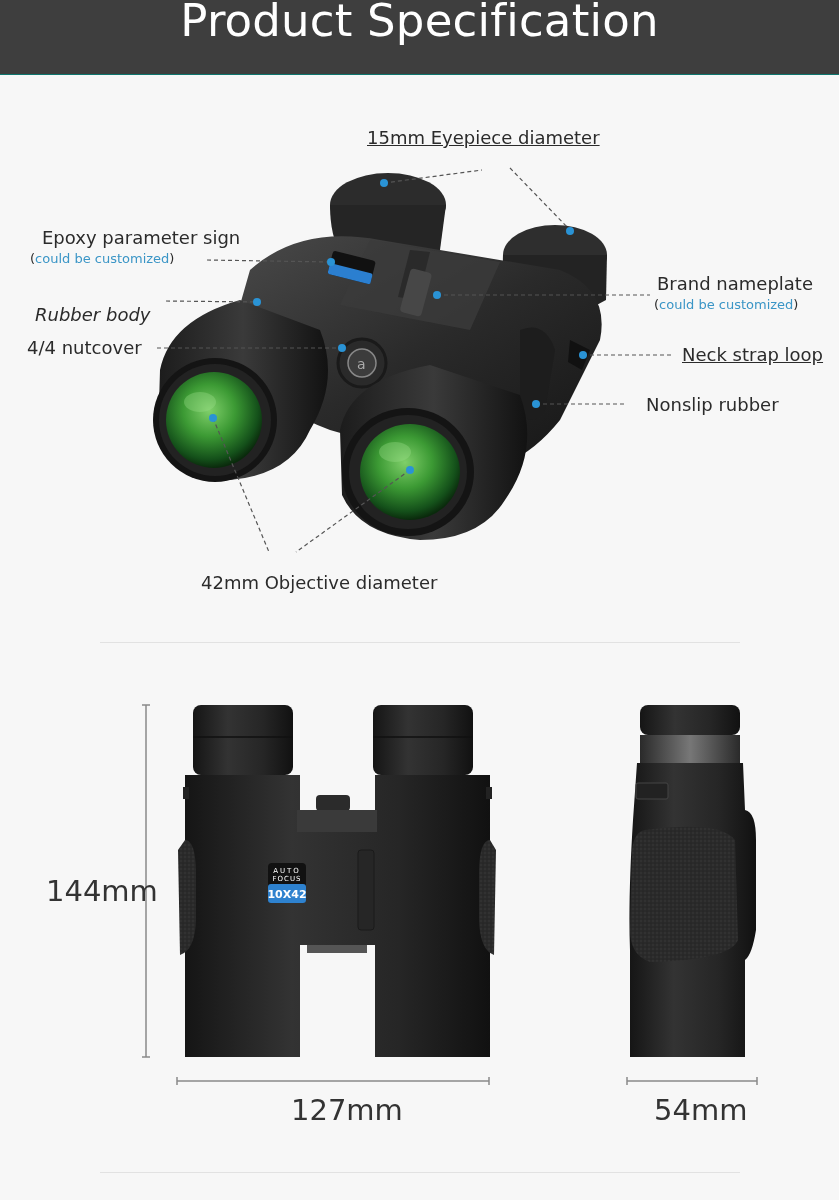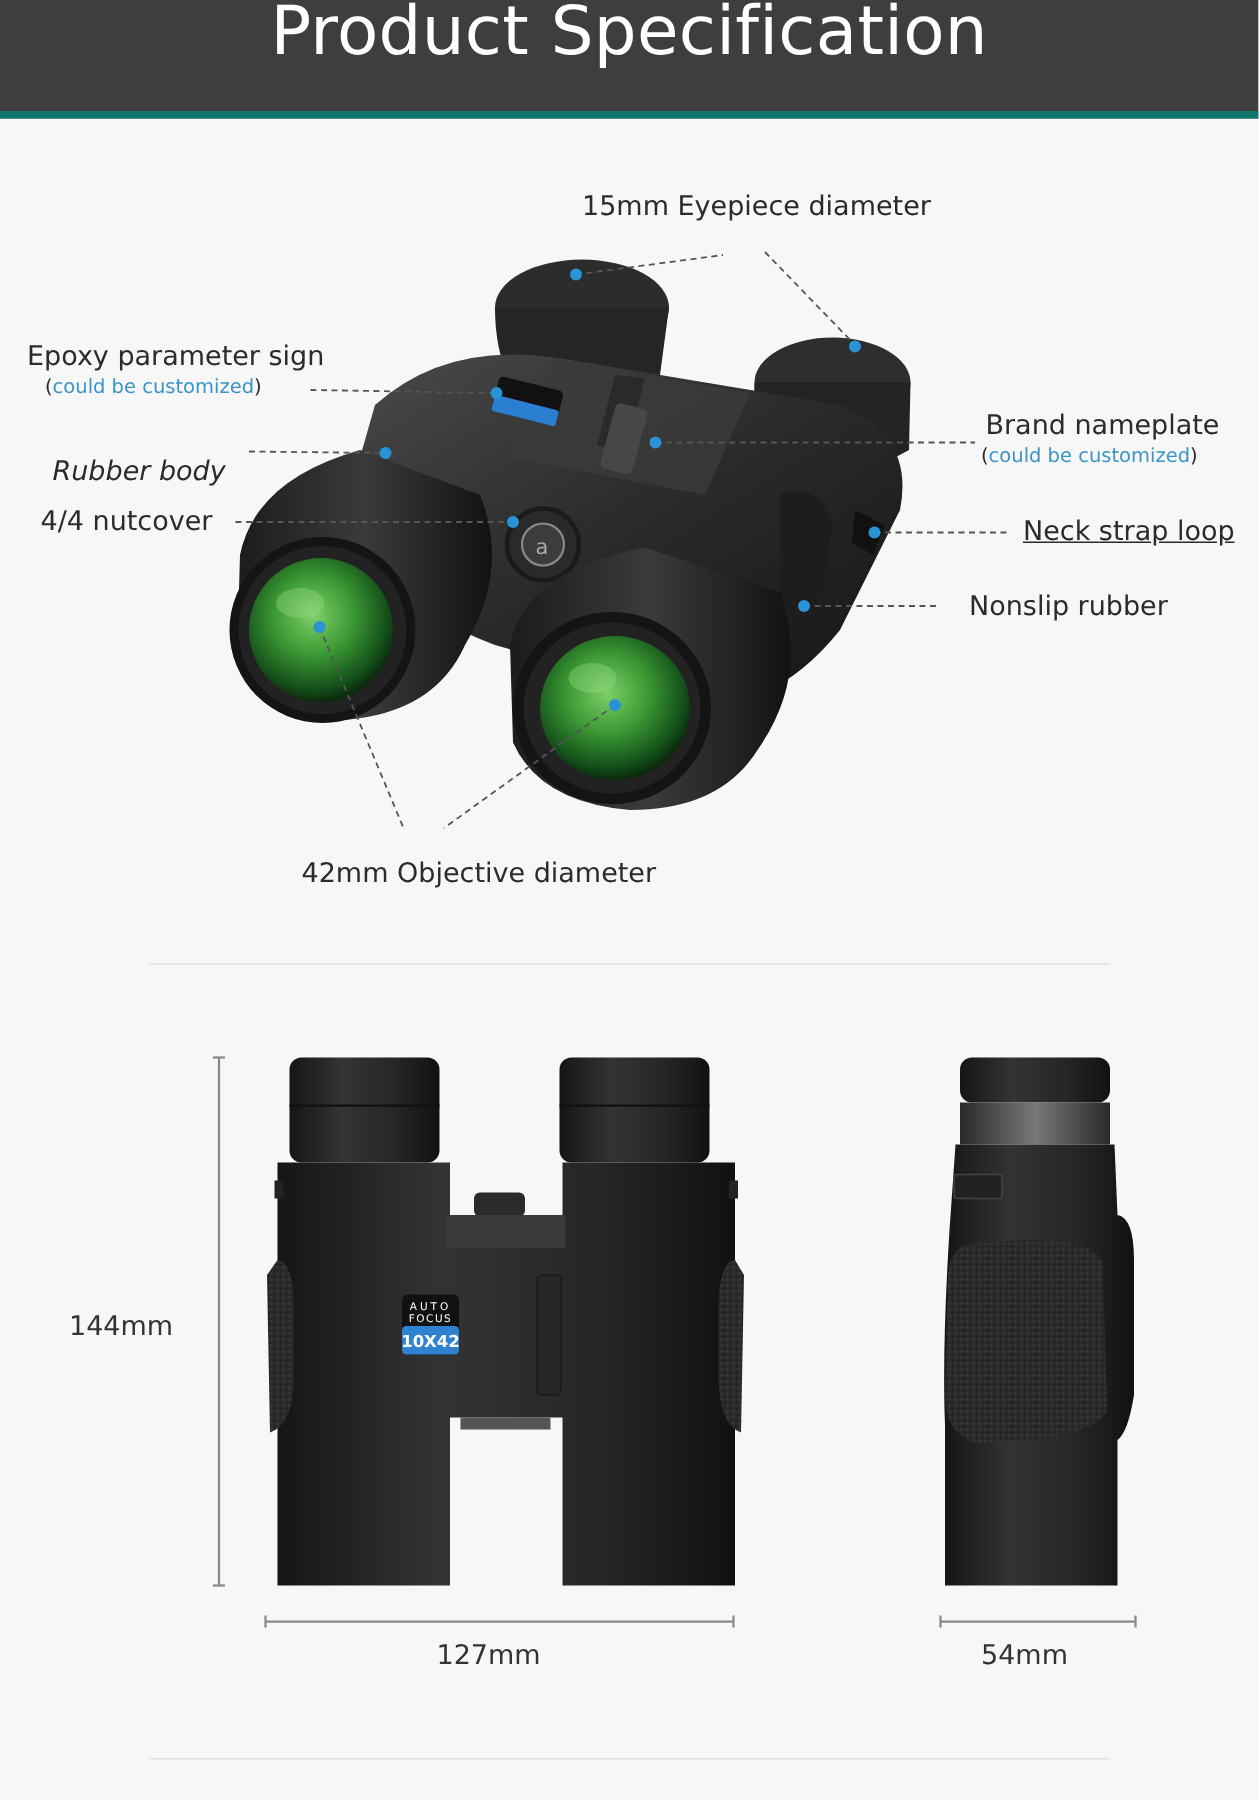--- a/index.html
+++ b/index.html
@@ -4,38 +4,38 @@
 <style>
   html, body { margin:0; padding:0; }
   body {
     width:839px; height:1200px; position:relative; overflow:hidden;
     background:#f7f7f7;
     font-family:"Liberation Sans", "DejaVu Sans", sans-serif;
     color:#2b2b2b;
   }
   .header {
     position:absolute; left:0; top:0; width:839px; height:74px;
-    background:#3e3e3e; border-bottom:5px solid #0f766e;
+    background:#3e3e3e; border-bottom:1px solid #0f766e;
   }
   .header-title {
     position:absolute; left:0; right:0; top:-6px; text-align:center;
     color:#ffffff; font-size:45px; letter-spacing:0.2px;
     font-family:"DejaVu Sans", sans-serif; font-weight:normal;
   }
   .label {
     position:absolute; font-size:18px; color:#2b2b2b; white-space:nowrap;
     font-family:"DejaVu Sans", sans-serif;
   }
   .sub {
     position:absolute; font-size:13px; color:#2b2b2b; white-space:nowrap;
     font-family:"DejaVu Sans", sans-serif;
   }
   .sub .accent { color:#3a95c6; }
   .dim {
-    position:absolute; font-size:18px; color:#333; white-space:nowrap;
+    position:absolute; font-size:29px; color:#333; white-space:nowrap;
     font-family:"DejaVu Sans", sans-serif;
   }
   .divider {
     position:absolute; height:1px; background:#e2e2e2;
   }
   svg.layer { position:absolute; left:0; top:0; }
 </style>
 </head>
 <body>
 
@@ -120,23 +120,23 @@
     <circle cx="257" cy="302" r="4"></circle>
     <circle cx="342" cy="348" r="4"></circle>
     <circle cx="437" cy="295" r="4"></circle>
     <circle cx="583" cy="355" r="4"></circle>
     <circle cx="536" cy="404" r="4"></circle>
     <circle cx="213" cy="418" r="4"></circle>
     <circle cx="410" cy="470" r="4"></circle>
   </g>
 </svg>
 
-<div class="label" style="left:388px; top:127px;">15mm Eyepiece diameter</div>
-
-<div class="label" style="left:18px; top:227px;">Epoxy parameter sign</div>
+<div class="label" style="left:367px; top:127px;text-decoration:underline;">15mm Eyepiece diameter</div>
+
+<div class="label" style="left:42px; top:227px;">Epoxy parameter sign</div>
 <div class="sub" style="left:30px; top:251px;"><span>(</span><span class="accent">could be customized</span><span>)</span></div>
 
 <div class="label" style="left:35px; top:304px;font-style:italic;">Rubber body</div>
 <div class="label" style="left:27px; top:337px;">4/4 nutcover</div>
 
 <div class="label" style="left:657px; top:273px;">Brand nameplate</div>
 <div class="sub" style="left:654px; top:297px;"><span>(</span><span class="accent">could be customized</span><span>)</span></div>
 
 <div class="label" style="left:682px; top:344px;text-decoration:underline;">Neck strap loop</div>
 <div class="label" style="left:646px; top:394px;">Nonslip rubber</div>

